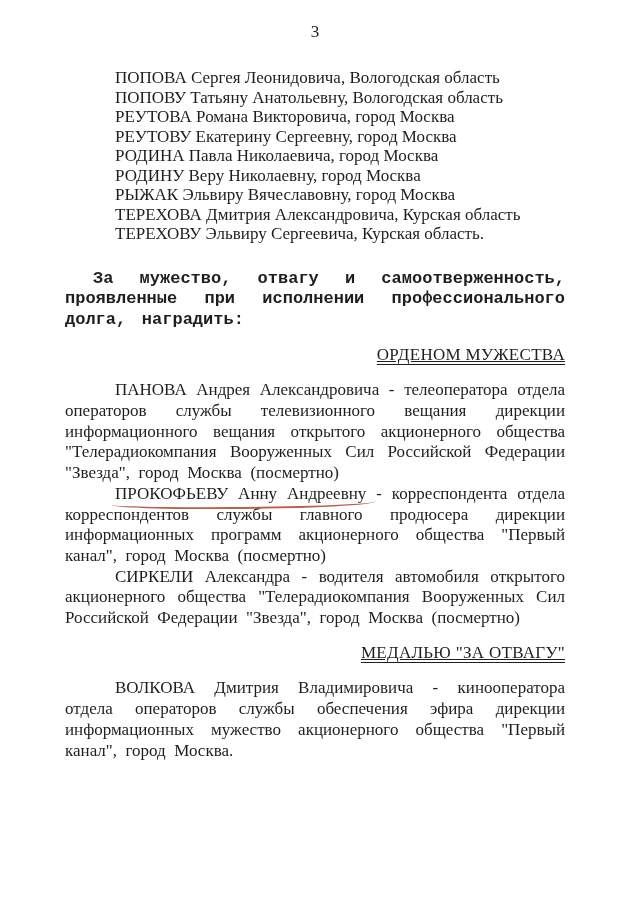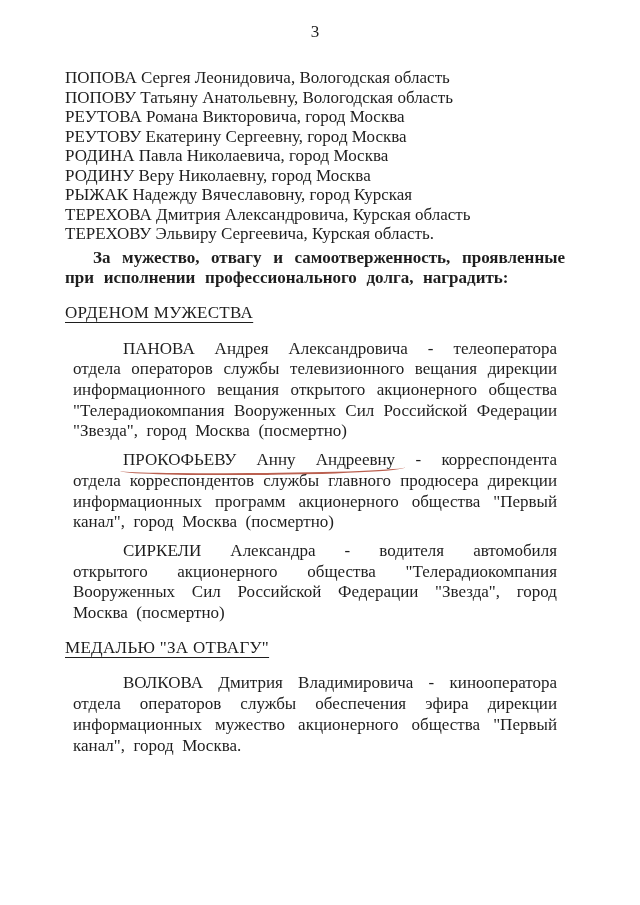--- a/index.html
+++ b/index.html
@@ -18,48 +18,51 @@
     font-size: 17px;
     padding: 22px 75px 0 65px;
     overflow: hidden;
   }
   .page-number {
     text-align: center;
     line-height: 20px;
     margin-bottom: 26px;
   }
   .recipients {
+    margin-left: 50px;
     line-height: 19.5px;
   }
   .r-line {
     white-space: nowrap;
   }
   .citation {
-    margin: 4px 0 0 0;
+    margin: 25px 0 0 0;
     font-weight: bold;
     text-align: justify;
     text-indent: 28px;
     line-height: 20.7px;
     word-spacing: 0.32em;
+    font-family: Liberation Mono, monospace;
   }
   .heading {
     margin: 14px 0 15px 0;
     font-size: 17px;
     font-weight: normal;
-    text-align: left;
+    text-align: right;
     line-height: 20.7px;
     letter-spacing: 0.3px;
+    text-decoration: underline;
   }
   .heading-text {
     text-decoration: underline;
     text-decoration-thickness: 1.3px;
     text-underline-offset: 4px;
   }
   .para {
-    margin: 8px;
+    margin: 0;
     text-align: justify;
     text-indent: 50px;
     line-height: 20.7px;
     word-spacing: 0.25em;
   }
   .section-paras {
     margin: 0;
   }
   .hl-annot {
     position: relative;
@@ -85,21 +88,21 @@
 
   <div class="page-number">3</div>
 
   <div class="recipients">
     <div class="r-line">ПОПОВА Сергея Леонидовича, Вологодская область</div>
     <div class="r-line">ПОПОВУ Татьяну Анатольевну, Вологодская область</div>
     <div class="r-line">РЕУТОВА Романа Викторовича, город Москва</div>
     <div class="r-line">РЕУТОВУ Екатерину Сергеевну, город Москва</div>
     <div class="r-line">РОДИНА Павла Николаевича, город Москва</div>
     <div class="r-line">РОДИНУ Веру Николаевну, город Москва</div>
-    <div class="r-line">РЫЖАК Надежду Вячеславовну, город Курская</div>
+    <div class="r-line">РЫЖАК Эльвиру Вячеславовну, город Москва</div>
     <div class="r-line">ТЕРЕХОВА Дмитрия Александровича, Курская область</div>
     <div class="r-line">ТЕРЕХОВУ Эльвиру Сергеевича, Курская область.</div>
   </div>
 
   <p class="citation">За мужество, отвагу и самоотверженность, проявленные при исполнении профессионального долга, наградить:</p>
 
   <h2 class="heading"><span class="heading-text">ОРДЕНОМ МУЖЕСТВА</span></h2>
 
   <div class="section-paras">
     <p class="para">ПАНОВА Андрея Александровича - телеоператора отдела операторов службы телевизионного вещания дирекции информационного вещания открытого акционерного общества "Телерадиокомпания Вооруженных Сил Российской Федерации "Звезда", город Москва (посмертно)</p>

